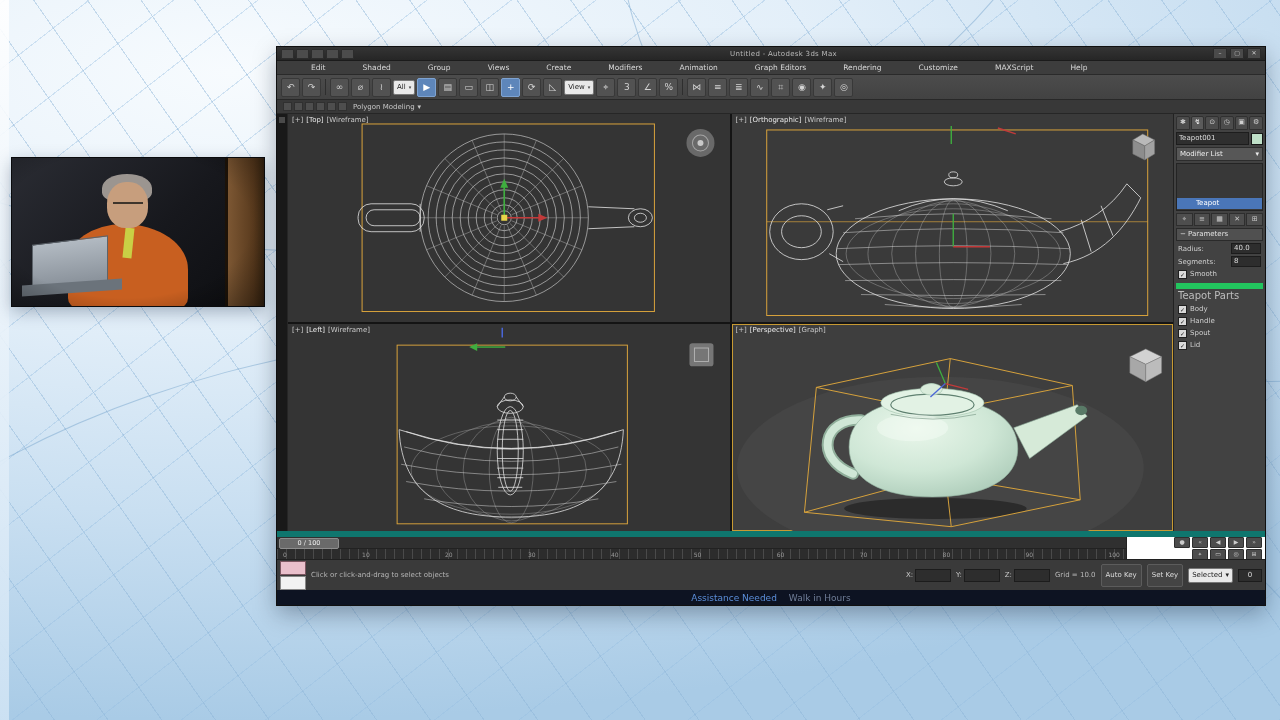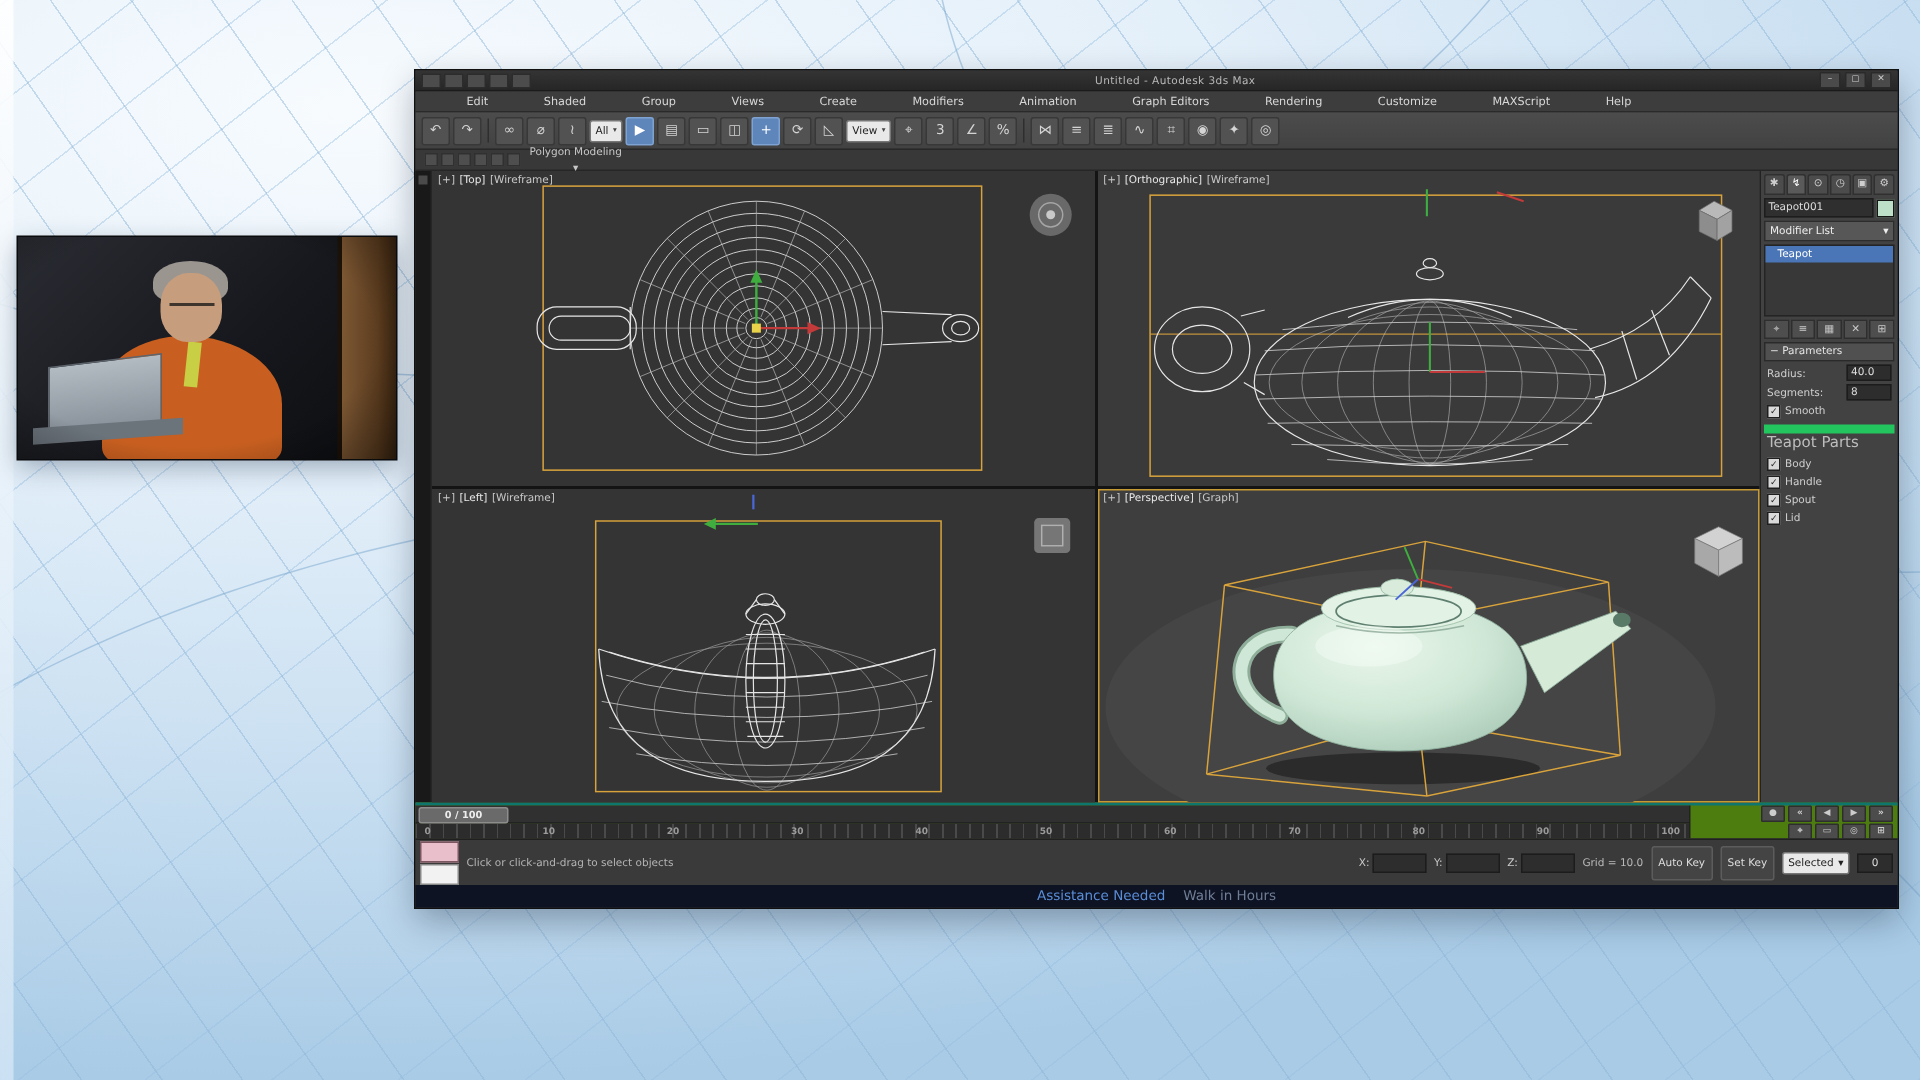--- a/index.html
+++ b/index.html
@@ -45,21 +45,21 @@
   .toolbar{height:24px;background:linear-gradient(#4c4c4c,#424242);border-bottom:1px solid #282828;display:flex;align-items:center;gap:2px;padding:0 4px;}
   .ticon{width:17px;height:17px;background:#525252;border:1px solid #383838;border-radius:2px;color:#d4d4d4;
     font-size:9px;line-height:16px;text-align:center;flex:0 0 auto;}
   .ticon.active{background:#5e86ba;border-color:#7ea3d2;color:#fff;}
   .tdd{height:13px;background:#e9e9e9;color:#222;border:1px solid #777;border-radius:2px;display:flex;align-items:center;gap:3px;padding:0 3px;font-size:7px;flex:0 0 auto;}
   .tdd .car{font-size:5px;color:#444;}
   .tsep{width:1px;height:16px;background:#2e2e2e;margin:0 2px;}
   .ribbon{height:13px;background:#383838;border-bottom:1px solid #262626;display:flex;align-items:center;gap:6px;padding:0 6px;}
   .ribbon .rdots{display:flex;gap:2px;}
   .rdot{width:7px;height:7px;background:#4e4e4e;border:1px solid #303030;}
-  .rlabel{color:#c7c7c7;font-size:7px;display:flex;gap:3px;align-items:center;flex-direction:column;}
+  .rlabel{color:#c7c7c7;font-size:7px;display:flex;gap:3px;align-items:center;}
 
   .main{flex:1;display:flex;min-height:0;}
   .leftstrip{width:10px;background:#191919;border-right:1px solid #262626;}
   .lsq{width:6px;height:6px;background:#4a4a4a;margin:3px auto;}
   .viewports{flex:1;display:grid;grid-template-columns:1fr 1fr;grid-template-rows:1fr 1fr;gap:2px;background:#141414;min-width:0;}
   .vp{position:relative;overflow:hidden;}
   .vp svg{position:absolute;inset:0;width:100%;height:100%;}
   .vp-top,.vp-left{background:#343434;}
   .vp-ortho{background:#3a3a3a;}
   .vp-persp{background:#3e3e3e;outline:1px solid #c79a33;outline-offset:-1px;}
@@ -69,32 +69,32 @@
   
   .cmdpanel{width:92px;background:#424242;border-left:1px solid #222;display:flex;flex-direction:column;gap:2px;padding:2px;box-sizing:border-box;}
   .cptabs{display:flex;gap:1px;}
   .cptab{flex:1;height:12px;background:#4c4c4c;border:1px solid #303030;color:#cfcfcf;font-size:7px;line-height:11px;text-align:center;border-radius:2px 2px 0 0;}
   .cptab.on{background:#5a5a5a;color:#fff;}
   .namerow{display:flex;gap:2px;align-items:center;}
   .namebox{flex:1;height:11px;background:#2f2f2f;border:1px solid #1d1d1d;color:#ddd;font-size:7px;line-height:11px;padding:0 2px;}
   .swatch{width:10px;height:10px;background:#bfe0c8;border:1px solid #161616;}
   .modlist{height:12px;background:#575757;border:1px solid #2c2c2c;display:flex;align-items:center;justify-content:space-between;padding:0 3px;color:#eee;}
   .stack{height:46px;background:#383838;border:1px solid #242424;}
-  .stackrow{height:11px;line-height:11px;padding-left:8px;color:#fff;background:#4a76b8;font-size:7px;}
+  .stackrow{height:11px;line-height:11px;padding-left:19px;color:#fff;background:#4a76b8;font-size:7px;margin-top:34px;}
   .stackbtns{display:flex;gap:1px;}
   .sbtn{flex:1;height:11px;background:#4e4e4e;border:1px solid #2e2e2e;color:#c9c9c9;font-size:7px;line-height:10px;text-align:center;}
   .rollout{height:11px;background:#505050;border:1px solid #2a2a2a;color:#e2e2e2;font-size:7px;line-height:10px;padding:0 3px;}
   .prow{display:flex;justify-content:space-between;align-items:center;padding:0 2px;height:11px;}
   .pval{background:#2d2d2d;border:1px solid #1c1c1c;min-width:24px;text-align:left;padding:0 2px;color:#ddd;height:9px;line-height:9px;}
   .chkrow{display:flex;align-items:center;gap:3px;padding:0 2px;height:10px;}
   .chk{width:7px;height:7px;background:#d9d9d9;color:#222;font-size:6px;line-height:7px;text-align:center;border:1px solid #1f1f1f;}
   .subhead{color:#bdbdbd;font-size:10px;padding:1px 2px;border-top:6px solid #22c55e;margin-top:2px;}
 
   
-  .bottomregion{height:22px;display:flex;background:#4d7c0f;border-top:2px solid #0f766e;font-weight:bold;}
+  .bottomregion{height:22px;display:flex;background:#ffffff;border-top:6px solid #0f766e;}
   .tl-left{flex:1;display:flex;flex-direction:column;min-width:0;}
   .slider{height:12px;background:#303030;border-bottom:1px solid #222;position:relative;}
   .shandle{position:absolute;left:2px;top:1px;height:9px;width:58px;background:#6a6a6a;border:1px solid #8d8d8d;border-radius:2px;
     color:#eee;font-size:6.5px;line-height:9px;text-align:center;}
   .ruler{height:10px;background:#2c2c2c;display:flex;justify-content:space-between;align-items:center;padding:0 6px;
     background-image:repeating-linear-gradient(90deg,#4a4a4a 0 1px,transparent 1px 9px);}
   .ruler span{font-size:6px;color:#9a9a9a;}
   .animcluster{width:132px;border-left:1px solid #222;display:flex;flex-direction:column;justify-content:center;gap:1px;padding:0 3px;}
   .arow{display:flex;gap:2px;justify-content:flex-end;}
   .abtn{width:14px;height:9px;background:#4c4c4c;border:1px solid #2e2e2e;color:#ccc;font-size:6px;line-height:8px;text-align:center;border-radius:1px;}

